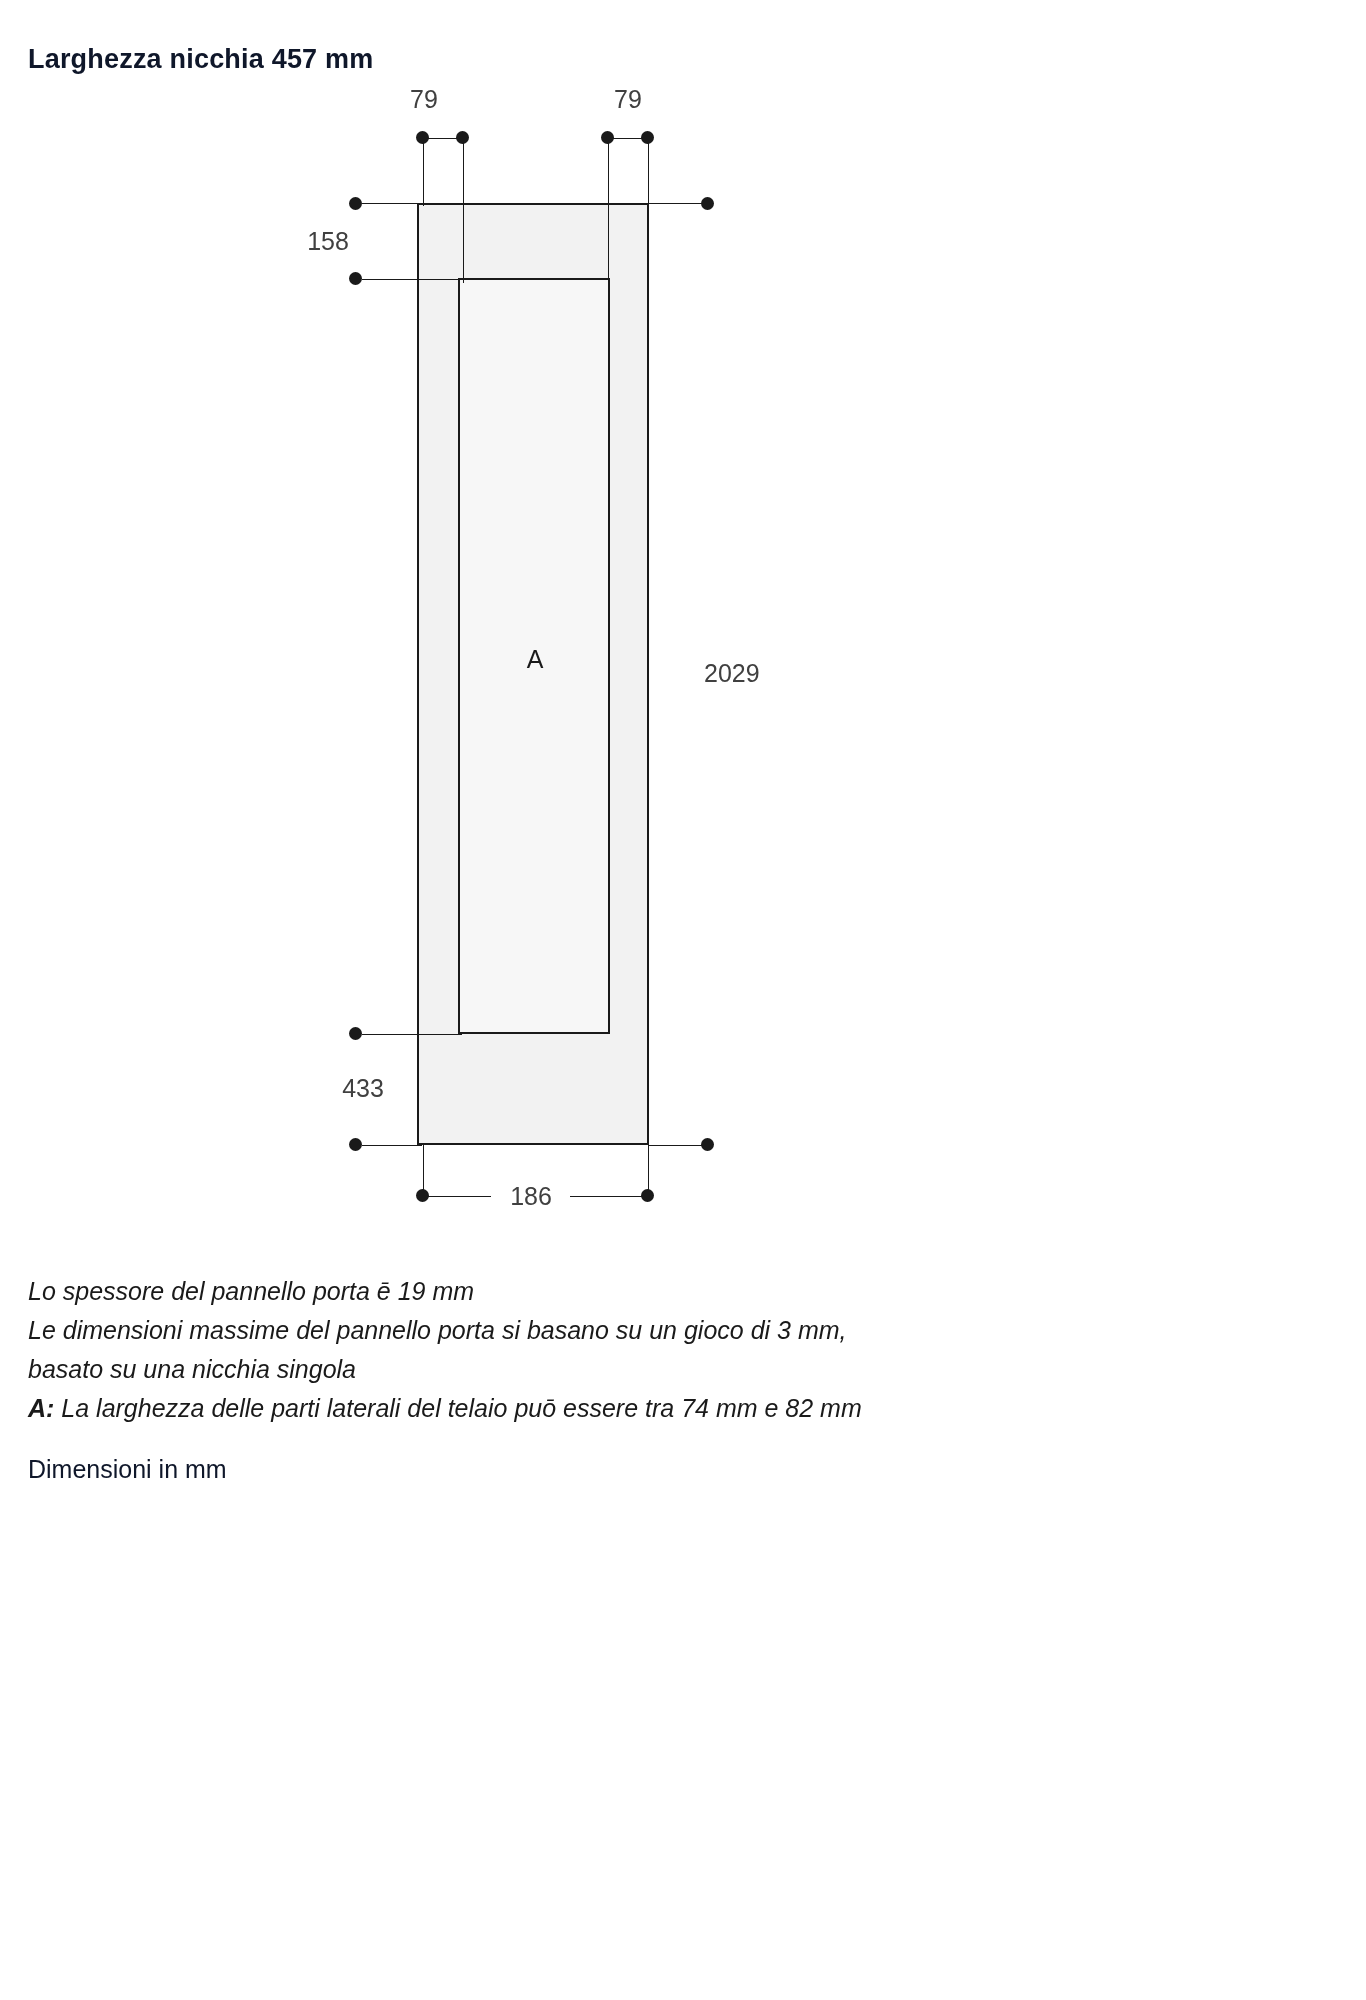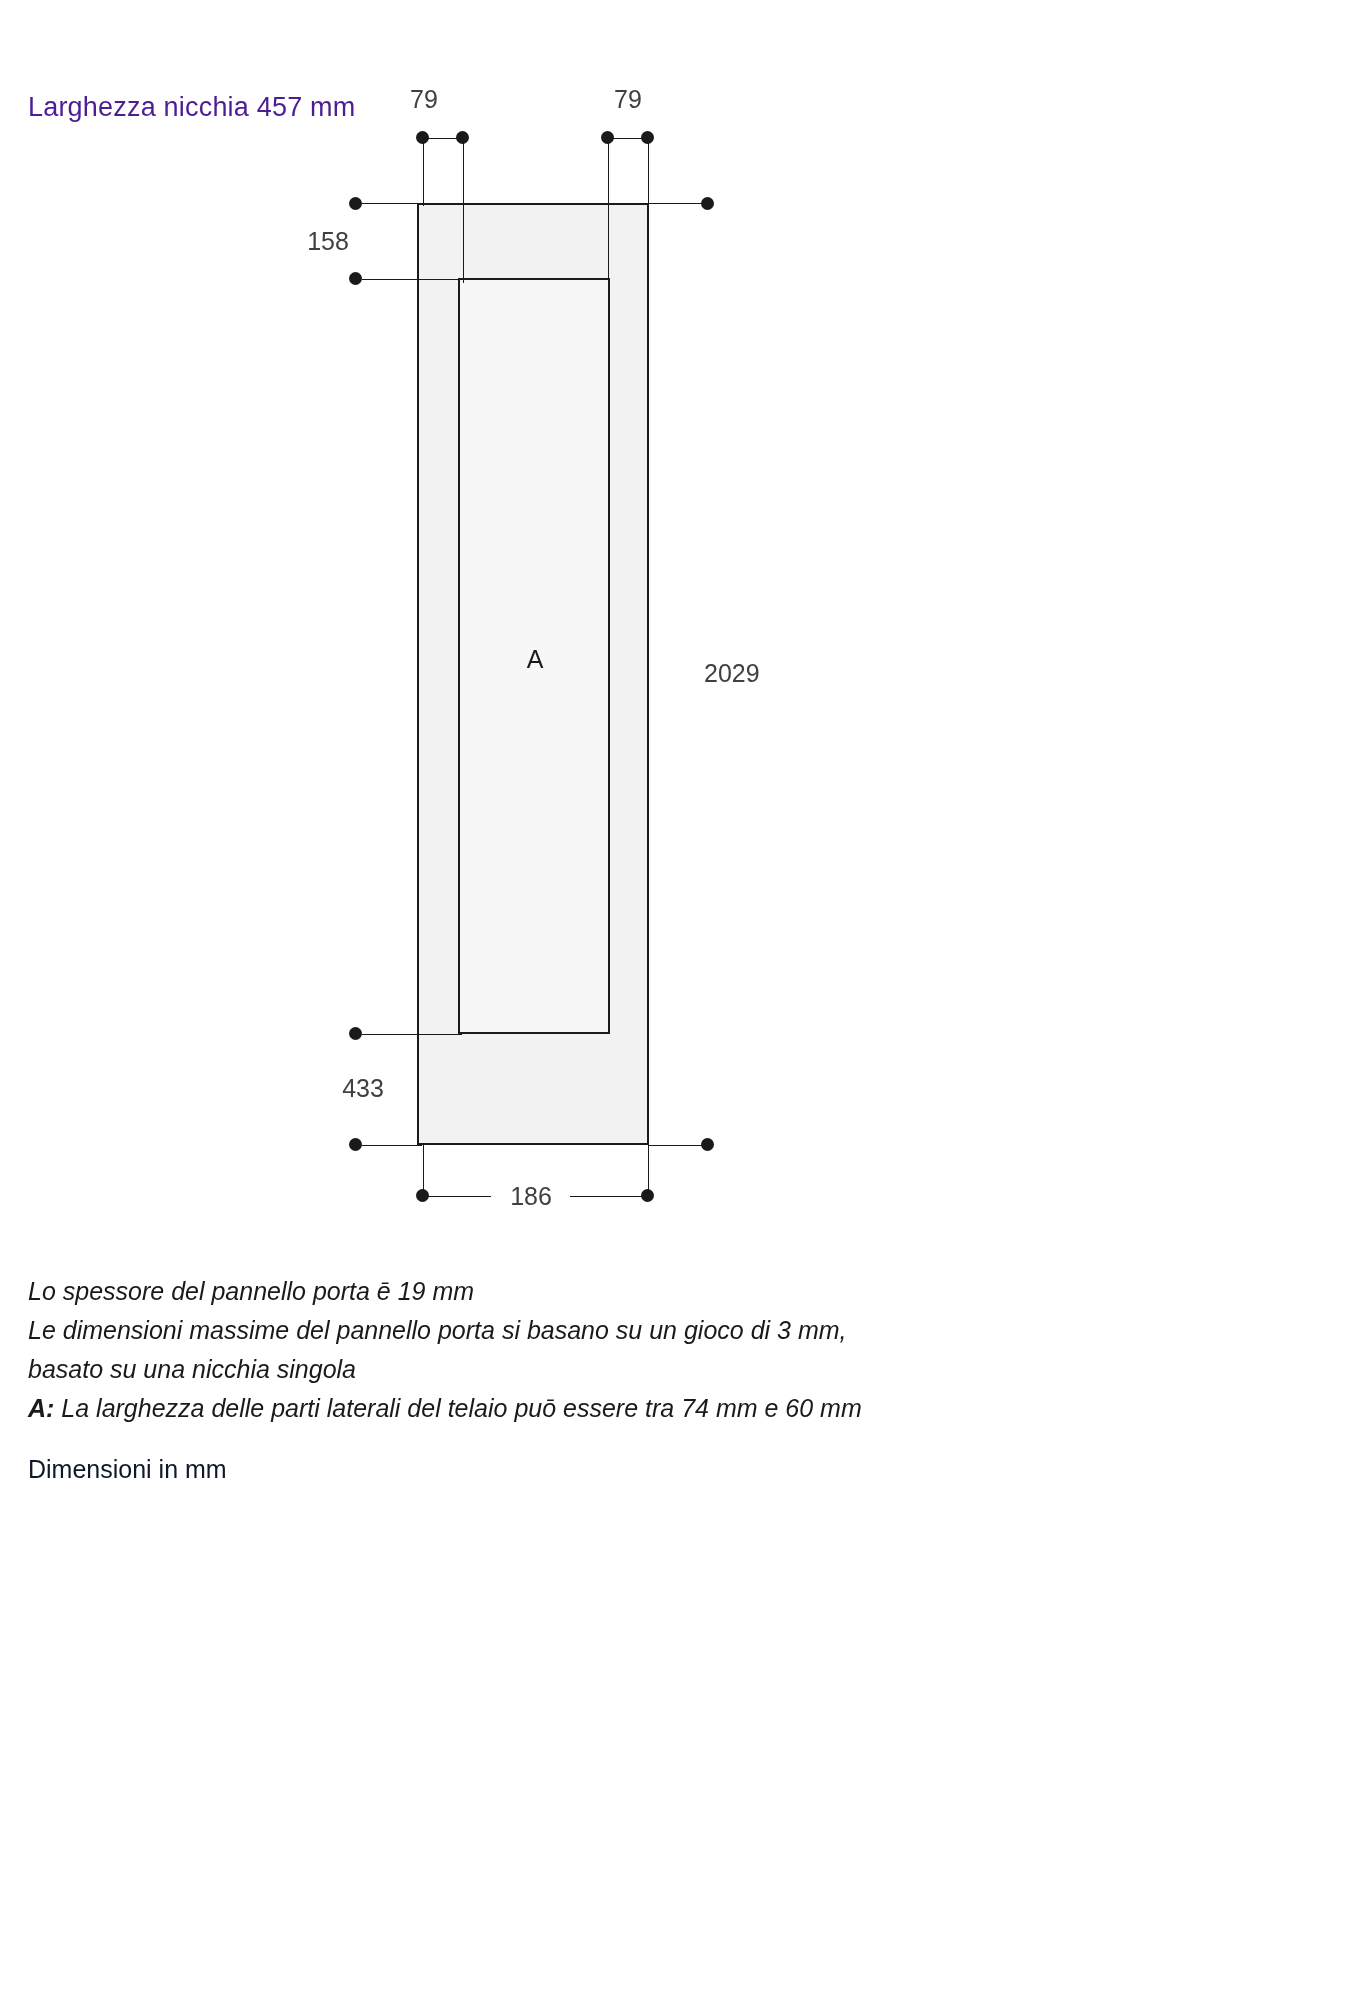--- a/index.html
+++ b/index.html
@@ -14,24 +14,23 @@
     font-family: "Liberation Sans", sans-serif;
     color: #1a1a1a;
     overflow: hidden;
   }
 
   .page-title {
     position: absolute;
     left: 28px;
     top: 44px;
     font-size: 27px;
-    font-weight: normal;
+    font-weight: bold;
     letter-spacing: 0.2px;
-    color: #4c1d95;
-    margin-top: 48px;
+    color: #0f172a;
   }
 
   
   .drawing {
     position: absolute;
     left: 0;
     top: 0;
     width: 1366px;
     height: 1260px;
   }
@@ -164,16 +163,16 @@
   <div class="dot" style="left:416px; top:1189px;"></div>
   <div class="dot" style="left:641px; top:1189px;"></div>
   <div class="dim-text" style="left:531px; top:1196px; transform:translate(-50%,-50%);">186</div>
 
 </div>
 
 <div class="notes">
   <div class="line">Lo spessore del pannello porta ē 19 mm</div>
   <div class="line">Le dimensioni massime del pannello porta si basano su un gioco di 3 mm,</div>
   <div class="line">basato su una nicchia singola</div>
-  <div class="line"><b>A:</b><span> La larghezza delle parti laterali del telaio puō essere tra 74 mm e 60 mm</span></div>
+  <div class="line"><b>A:</b><span> La larghezza delle parti laterali del telaio puō essere tra 74 mm e 82 mm</span></div>
 </div>
 
 <div class="footer-note">Dimensioni in mm</div>
 
 </body></html>

